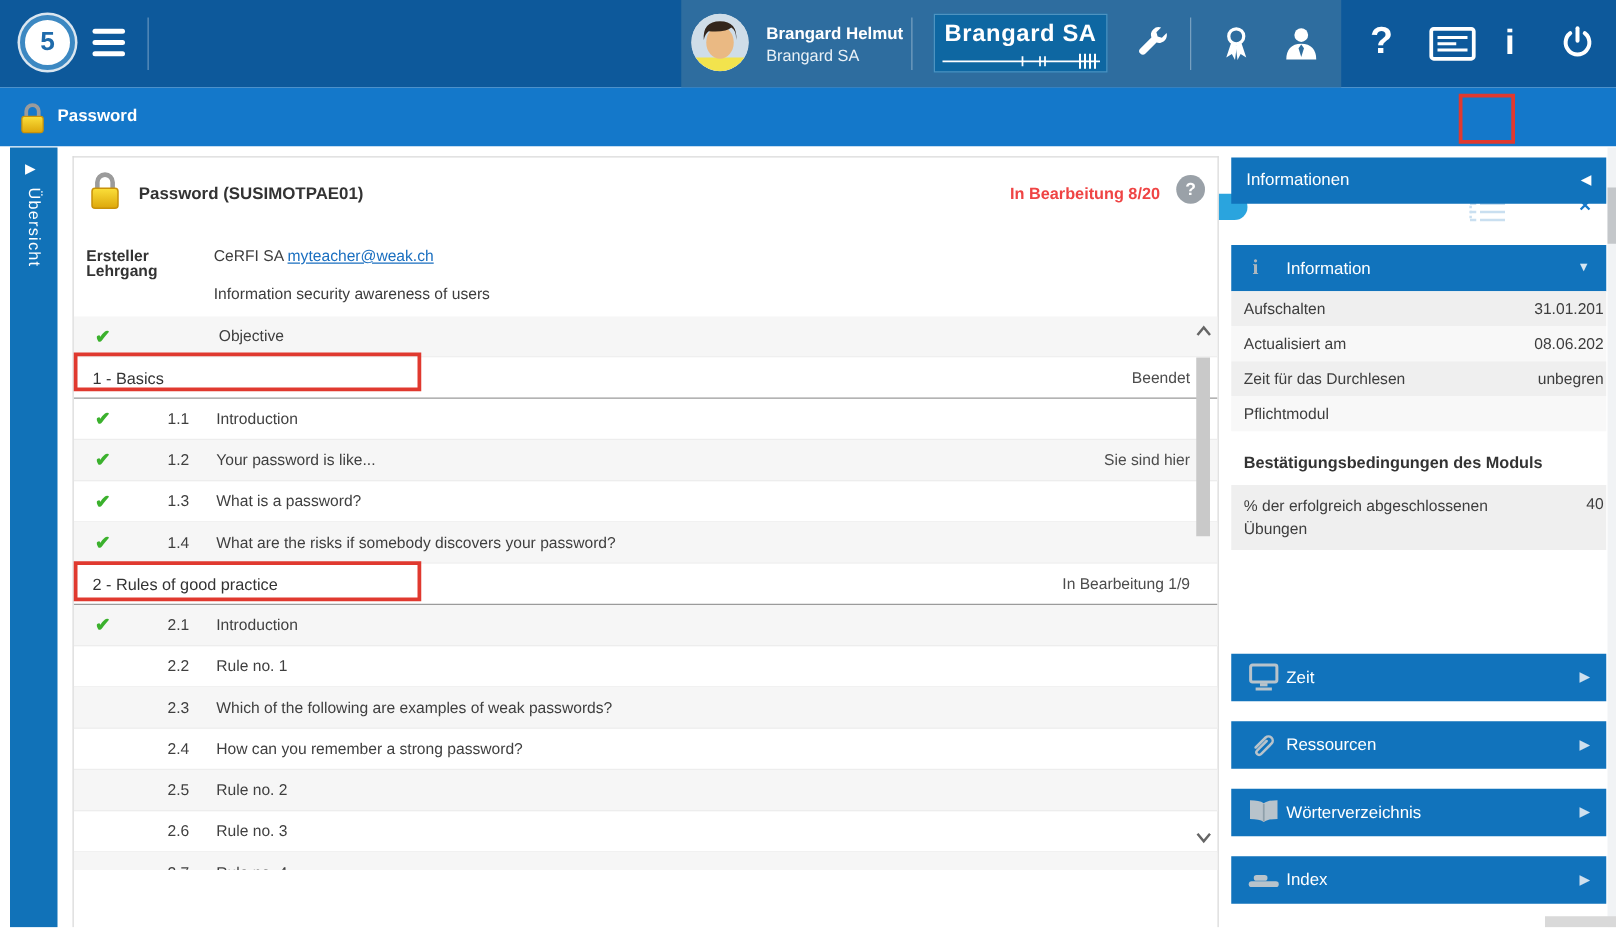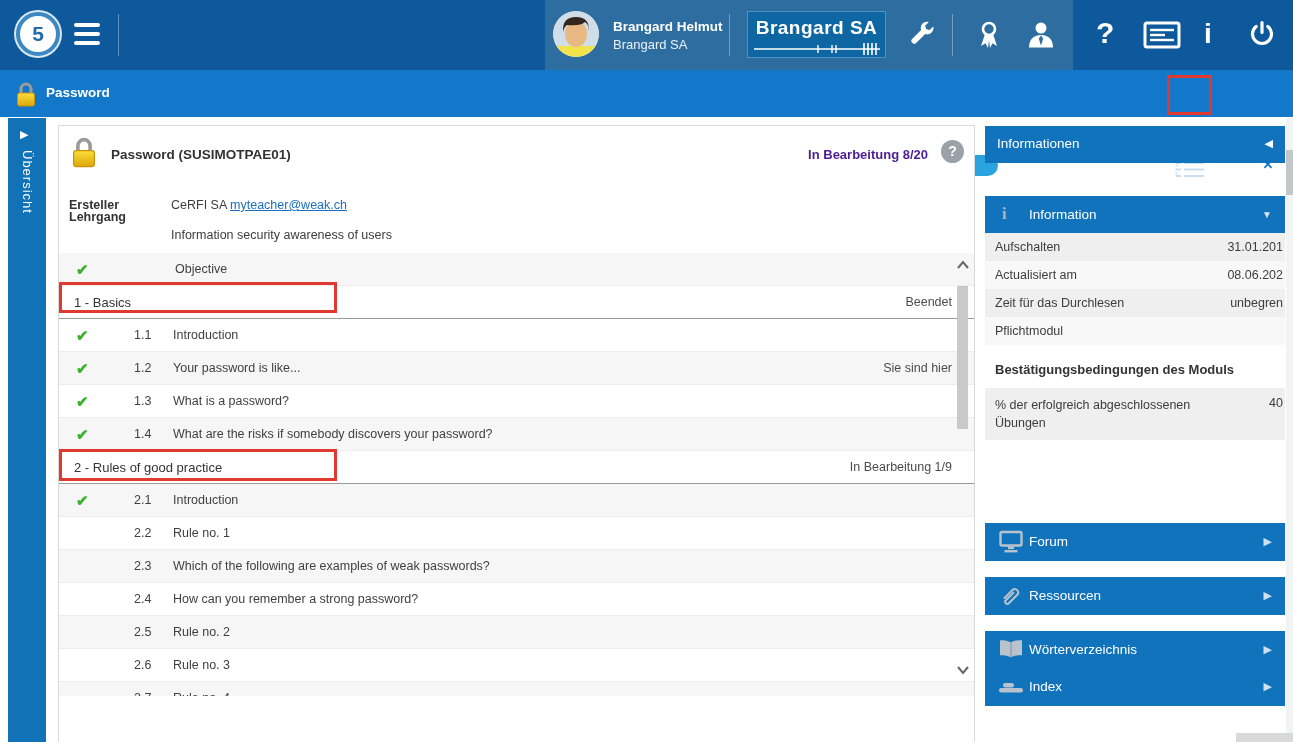--- a/index.html
+++ b/index.html
@@ -44,21 +44,21 @@
   .left-tab { position:absolute; left:8px; top:118px; width:38px; height:624px; background:#1172b8; cursor:pointer; }
   .left-tab .tri { position:absolute; left:12px; top:10px; color:#fff; font-size:11px; }
   .left-tab .tri::before { content:"\25B6"; }
   .left-tab .vlabel { position:absolute; left:12px; top:32px; color:#fff; font-size:13px;
     writing-mode:vertical-rl; white-space:nowrap; letter-spacing:1px; }
 
   
   .card { position:absolute; left:58px; top:125px; width:917px; height:617px; background:#fff;
     border:1px solid #d9d9d9; border-bottom:none; }
   .mod-title { position:absolute; left:52px; top:21px; font-size:13.5px; font-weight:bold; color:#333; }
-  .mod-status { position:absolute; right:46px; top:21px; font-size:13px; font-weight:bold; color:#4c1d95; }
+  .mod-status { position:absolute; right:46px; top:21px; font-size:13px; font-weight:bold; color:#ef4444; }
   .help-circle { position:absolute; right:10px; top:14px; width:23px; height:23px; border-radius:50%; background:#9aa1a8;
     color:#fff; font-weight:bold; font-size:14px; text-align:center; line-height:23px; cursor:pointer; }
   .help-circle::before { content:"?"; }
   .meta-label { position:absolute; left:10px; font-size:12.5px; font-weight:bold; color:#333; }
   .meta-value { position:absolute; left:112px; font-size:12.5px; color:#3d3d3d; }
   .meta-link { color:#1a6fc0; text-decoration:underline; cursor:pointer; }
 
   
   .lesson-list { position:absolute; left:0; top:127px; width:915px; height:443px; overflow:hidden; }
   .row { position:relative; height:33px; line-height:33px; font-size:12.5px; color:#3f3f3f; border-bottom:1px solid #ededed; }
@@ -392,21 +392,21 @@
   </div>
 
   <div class="panel-bar" style="top:523px;">
     <span class="picon">
       <svg width="26" height="24" viewBox="0 0 24 24">
         <rect x="1.5" y="2" width="21" height="13.5" rx="1.5" fill="none" stroke="#b8c3cb" stroke-width="2.4"></rect>
         <rect x="9" y="16.5" width="6" height="2.6" fill="#b8c3cb"></rect>
         <rect x="5.5" y="20" width="13" height="2.4" fill="#b8c3cb"></rect>
       </svg>
     </span>
-    <span class="lbl">Forum</span>
+    <span class="lbl">Zeit</span>
     <span class="tri-r"></span>
   </div>
 
   <div class="panel-bar" style="top:577px;">
     <span class="picon">
       <svg width="26" height="24" viewBox="0 0 24 24">
         <path d="M5.5 14 L13.5 6 a3.4 3.4 0 0 1 4.8 4.8 L9.8 19.3 a2.1 2.1 0 0 1 -3 -3 L14.3 8.8" fill="none" stroke="#b8c3cb" stroke-width="2" stroke-linecap="round"></path>
       </svg>
     </span>
     <span class="lbl">Ressourcen</span>
@@ -417,21 +417,21 @@
     <span class="picon">
       <svg width="26" height="22" viewBox="0 0 26 20">
         <path d="M13 3.5 C10.5 1.8 7 1.2 2 1.2 V16.2 C7 16.2 10.5 16.8 13 18.5 C15.5 16.8 19 16.2 24 16.2 V1.2 C19 1.2 15.5 1.8 13 3.5 z" fill="#b8c3cb"></path>
         <line x1="13" y1="4" x2="13" y2="18" stroke="#8fa0ab" stroke-width="1.4"></line>
       </svg>
     </span>
     <span class="lbl">Wörterverzeichnis</span>
     <span class="tri-r"></span>
   </div>
 
-  <div class="panel-bar" style="top:668px;">
+  <div class="panel-bar" style="top:685px;">
     <span class="picon" style="top:12px;">
       <svg width="26" height="16" viewBox="0 0 26 16">
         <rect x="1" y="8" width="24" height="4.6" rx="2.3" fill="#b8c3cb"></rect>
         <rect x="5" y="3" width="11" height="4.6" rx="2.3" fill="#b8c3cb"></rect>
       </svg>
     </span>
     <span class="lbl">Index</span>
     <span class="tri-r"></span>
   </div>
 

